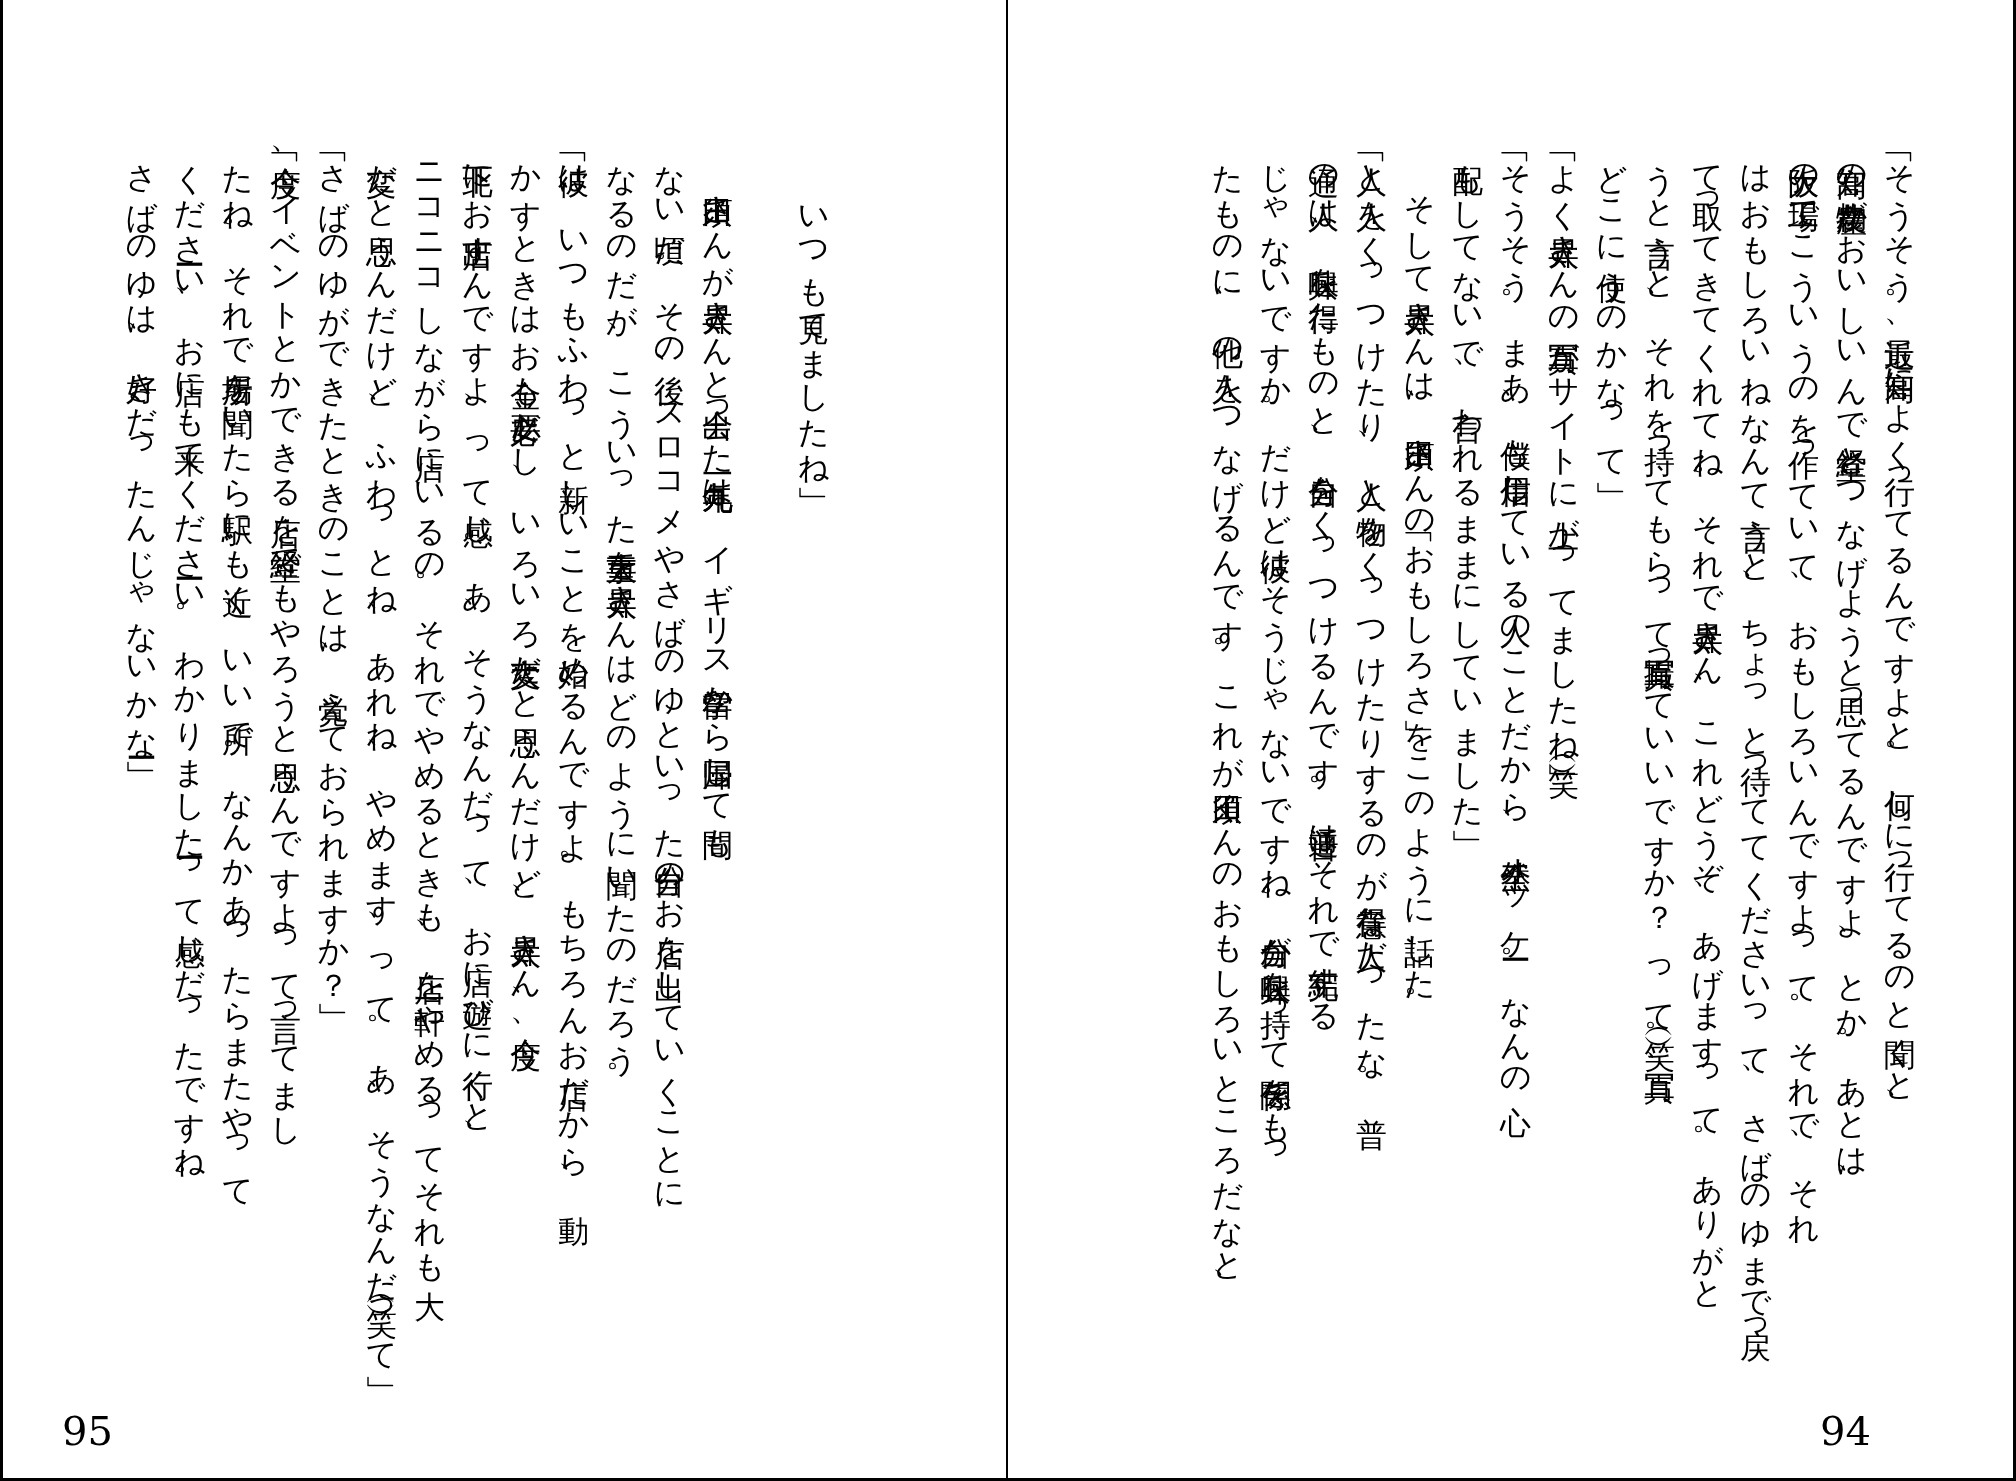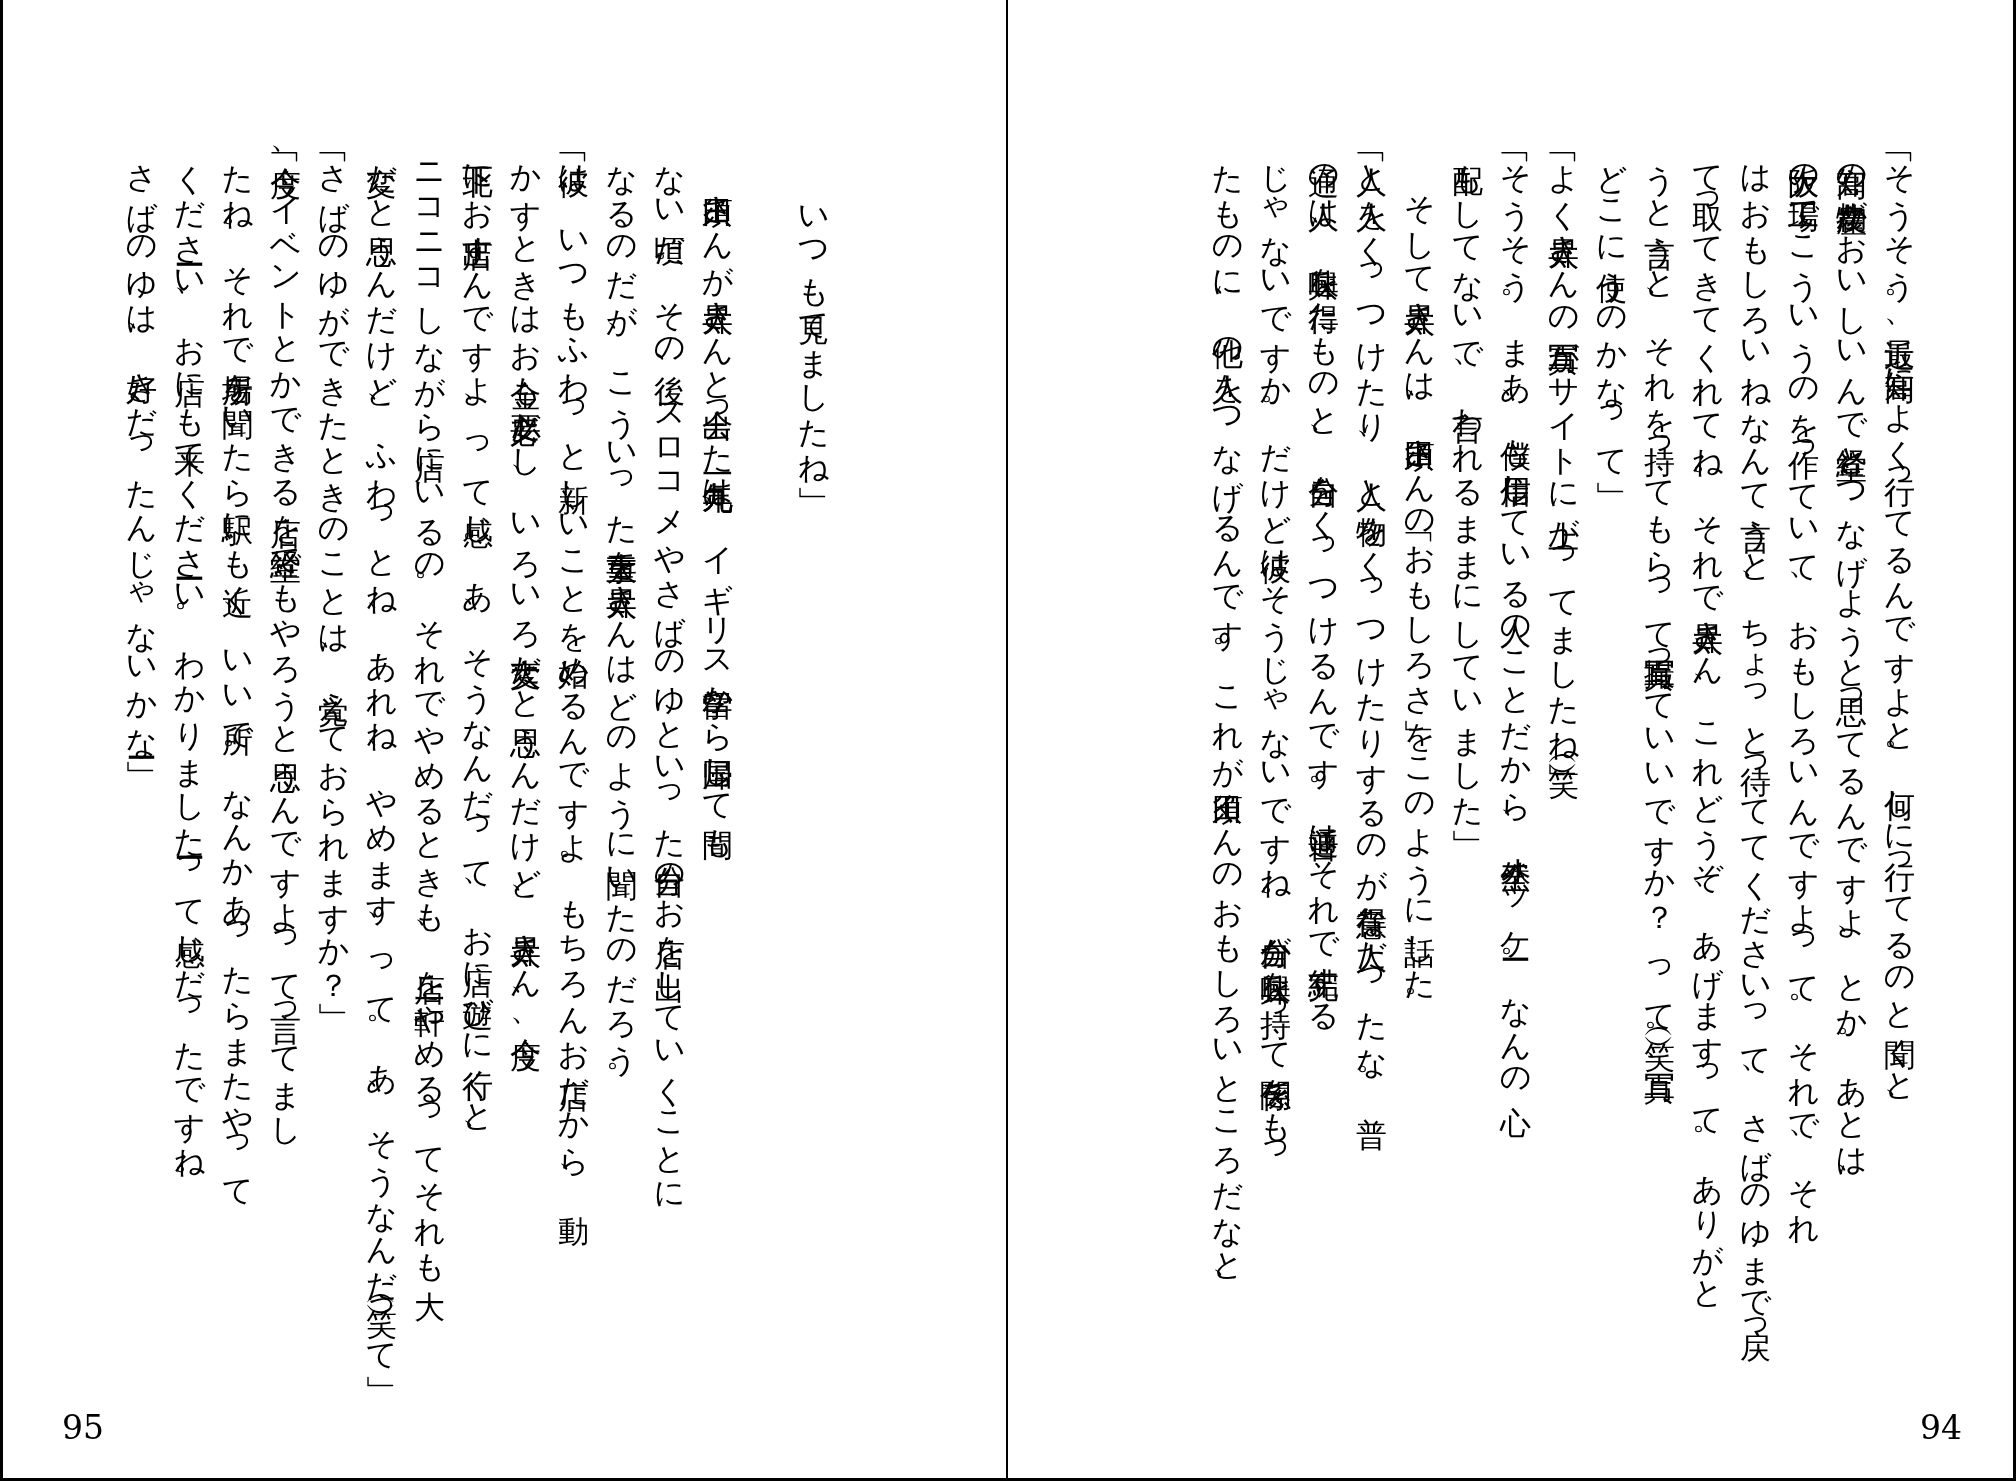--- a/index.html
+++ b/index.html
@@ -50,24 +50,24 @@
   }
   .heading {
     padding-top: 42px;
     
     margin-left: 48px;
   }
   .indent { text-indent: 1em; }
   .page-number {
     position: absolute;
     top: 1408px;
-    font-size: 33px;
+    font-size: 40px;
   }
   .page-number-left  { left: 62px; }
-  .page-number-right { left: 1920px; }
+  .page-number-right { left: 1820px; }
 </style>
 </head>
 <body>
 
 <div class="spread">
 
   <div class="edge edge-left"></div>
   <div class="edge edge-right"></div>
   <div class="edge edge-bottom"></div>
   <div class="divider"></div>

